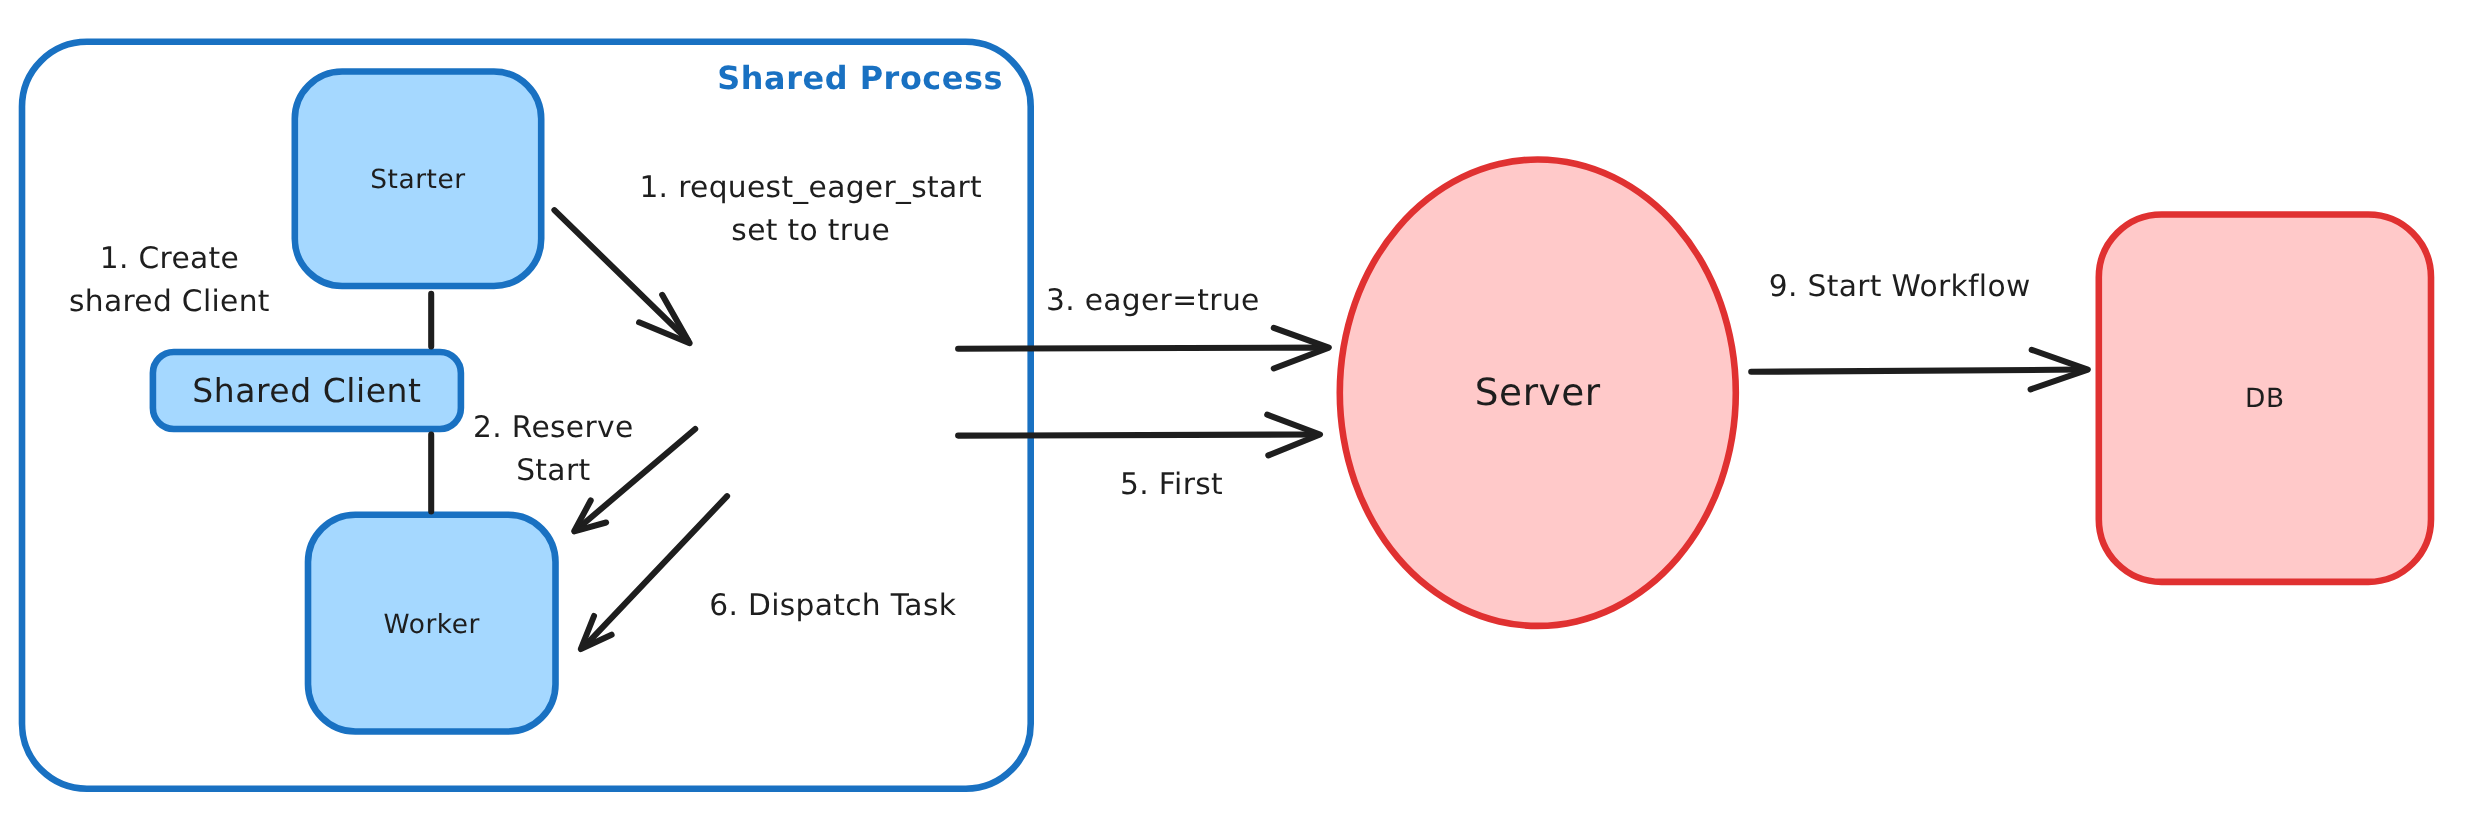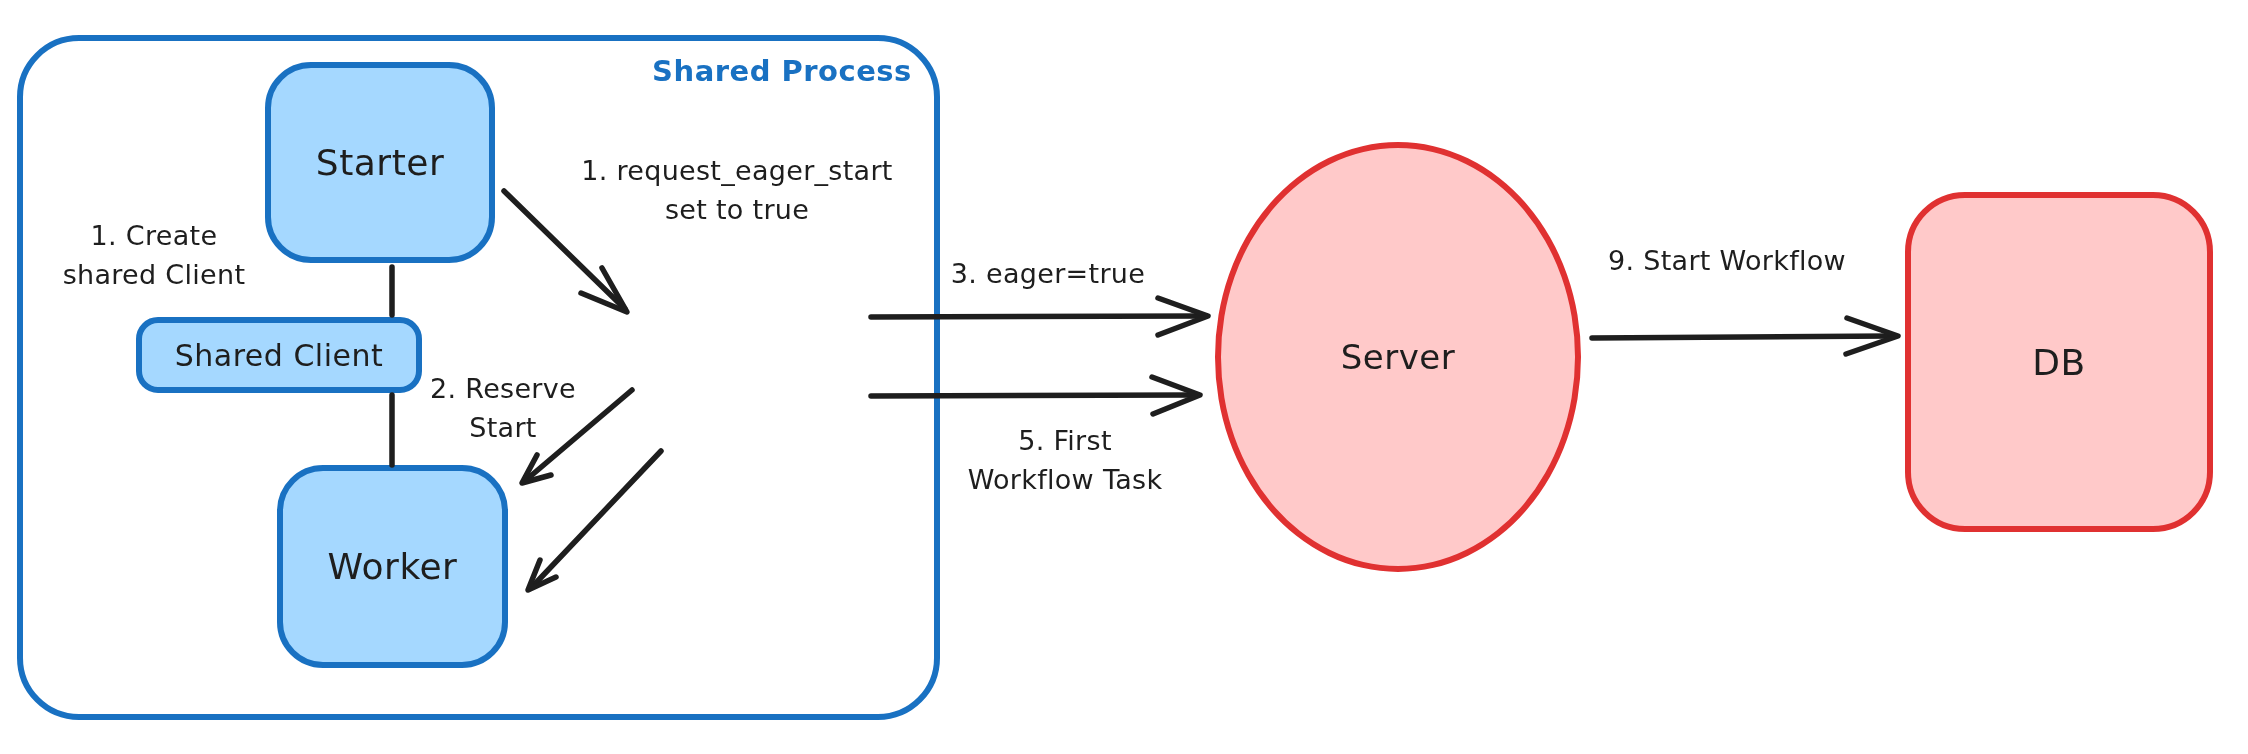--- a/index.html
+++ b/index.html
@@ -21,21 +21,21 @@
     position:absolute;left:17px;top:35px;width:911px;height:673px;
     border:6px solid var(--blue-stroke);border-radius:62px;background:transparent;
   }
   .group-label{
     position:absolute;left:652px;top:54px;width:260px;text-align:center;
     color:var(--blue-stroke);font-size:29px;font-weight:600;letter-spacing:.5px;
   }
   .node{
     position:absolute;display:flex;align-items:center;justify-content:center;
     border:6px solid var(--blue-stroke);background:var(--blue-fill);
-    font-size:36px;color:var(--ink);letter-spacing:.5px;box-sizing:border-box;
+    font-size:24px;color:var(--ink);letter-spacing:.5px;box-sizing:border-box;
   }
   .node.red{border-color:var(--red-stroke);background:var(--red-fill);}
   .n-starter{left:265px;top:62px;width:230px;height:201px;border-radius:46px;}
   .n-shared-client{left:136px;top:317px;width:286px;height:76px;border-radius:22px;font-size:30px;}
   .n-worker{left:277px;top:465px;width:231px;height:203px;border-radius:46px;}
   .n-sdk{left:635px;top:252px;width:228px;height:203px;border-radius:46px;}
   .n-server{left:1215px;top:142px;width:366px;height:430px;border-radius:50%;font-size:34px;}
   .n-db{left:1905px;top:192px;width:308px;height:340px;border-radius:60px;}
   
   .ann{
@@ -90,21 +90,23 @@
   </div>
   <div class="ann a-reserve">
     <span>2. Reserve</span>
     <span>Start</span>
   </div>
   <div class="ann a-eager">
     <span>3. eager=true</span>
   </div>
   <div class="ann a-first">
     <span>5. First</span>
-    <span>Workflow Task</span>
+  </div>
+  <div class="ann a-dispatch">
+    <span>6. Dispatch Task</span>
   </div>
   <div class="ann a-startwf">
     <span>9. Start Workflow</span>
   </div>
 
   <svg class="arrows" viewBox="0 0 2248 754" xmlns="http://www.w3.org/2000/svg">
 
     <g>
       <path d="M392 267 L392 315 M392 395 L392 465"></path>
     </g>

